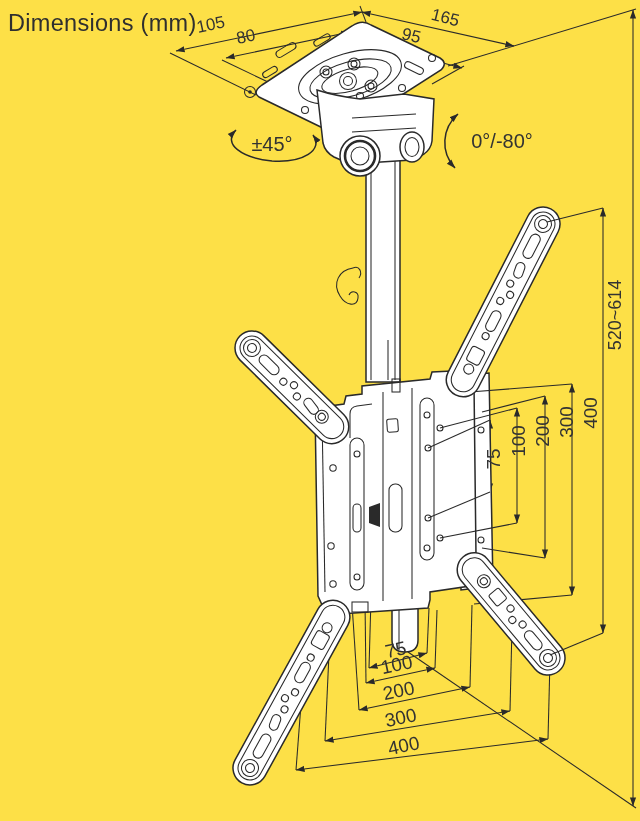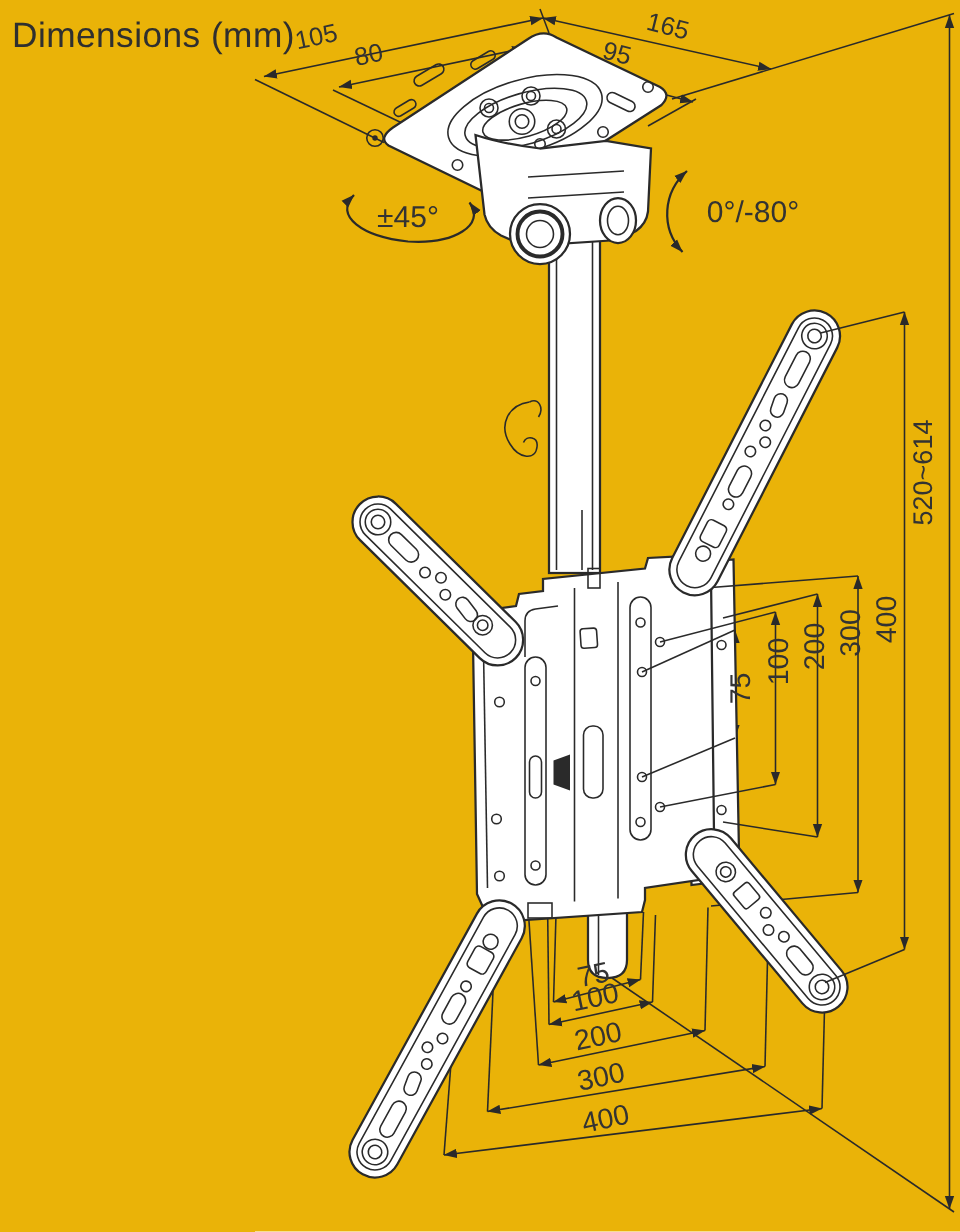--- a/index.html
+++ b/index.html
@@ -1,16 +1,16 @@
 <!DOCTYPE html>
 <html><head>
 <meta charset="utf-8">
 <style>
   html,body{margin:0;padding:0;background:#fff;}
-  .page{position:relative;width:640px;height:821px;background:#eab308;overflow:hidden;
+  .page{position:relative;width:640px;height:821px;background:#fde047;overflow:hidden;
         font-family:"Liberation Sans", sans-serif;}
   svg{position:absolute;left:0;top:0;}
   
   .dim path, .dim line{fill:none;stroke:#2a2a2a;stroke-width:1.05;}
   
   .part path, .part rect, .part circle, .part ellipse{fill:#fff;stroke:#2a2a2a;stroke-width:1.5;}
   .part .d{fill:none;stroke:#2a2a2a;stroke-width:1.05;}
   .part .dk{fill:#2a2a2a;stroke:none;}
   .arc path{fill:none;stroke:#2a2a2a;stroke-width:1.5;}
   text{fill:#333;}

